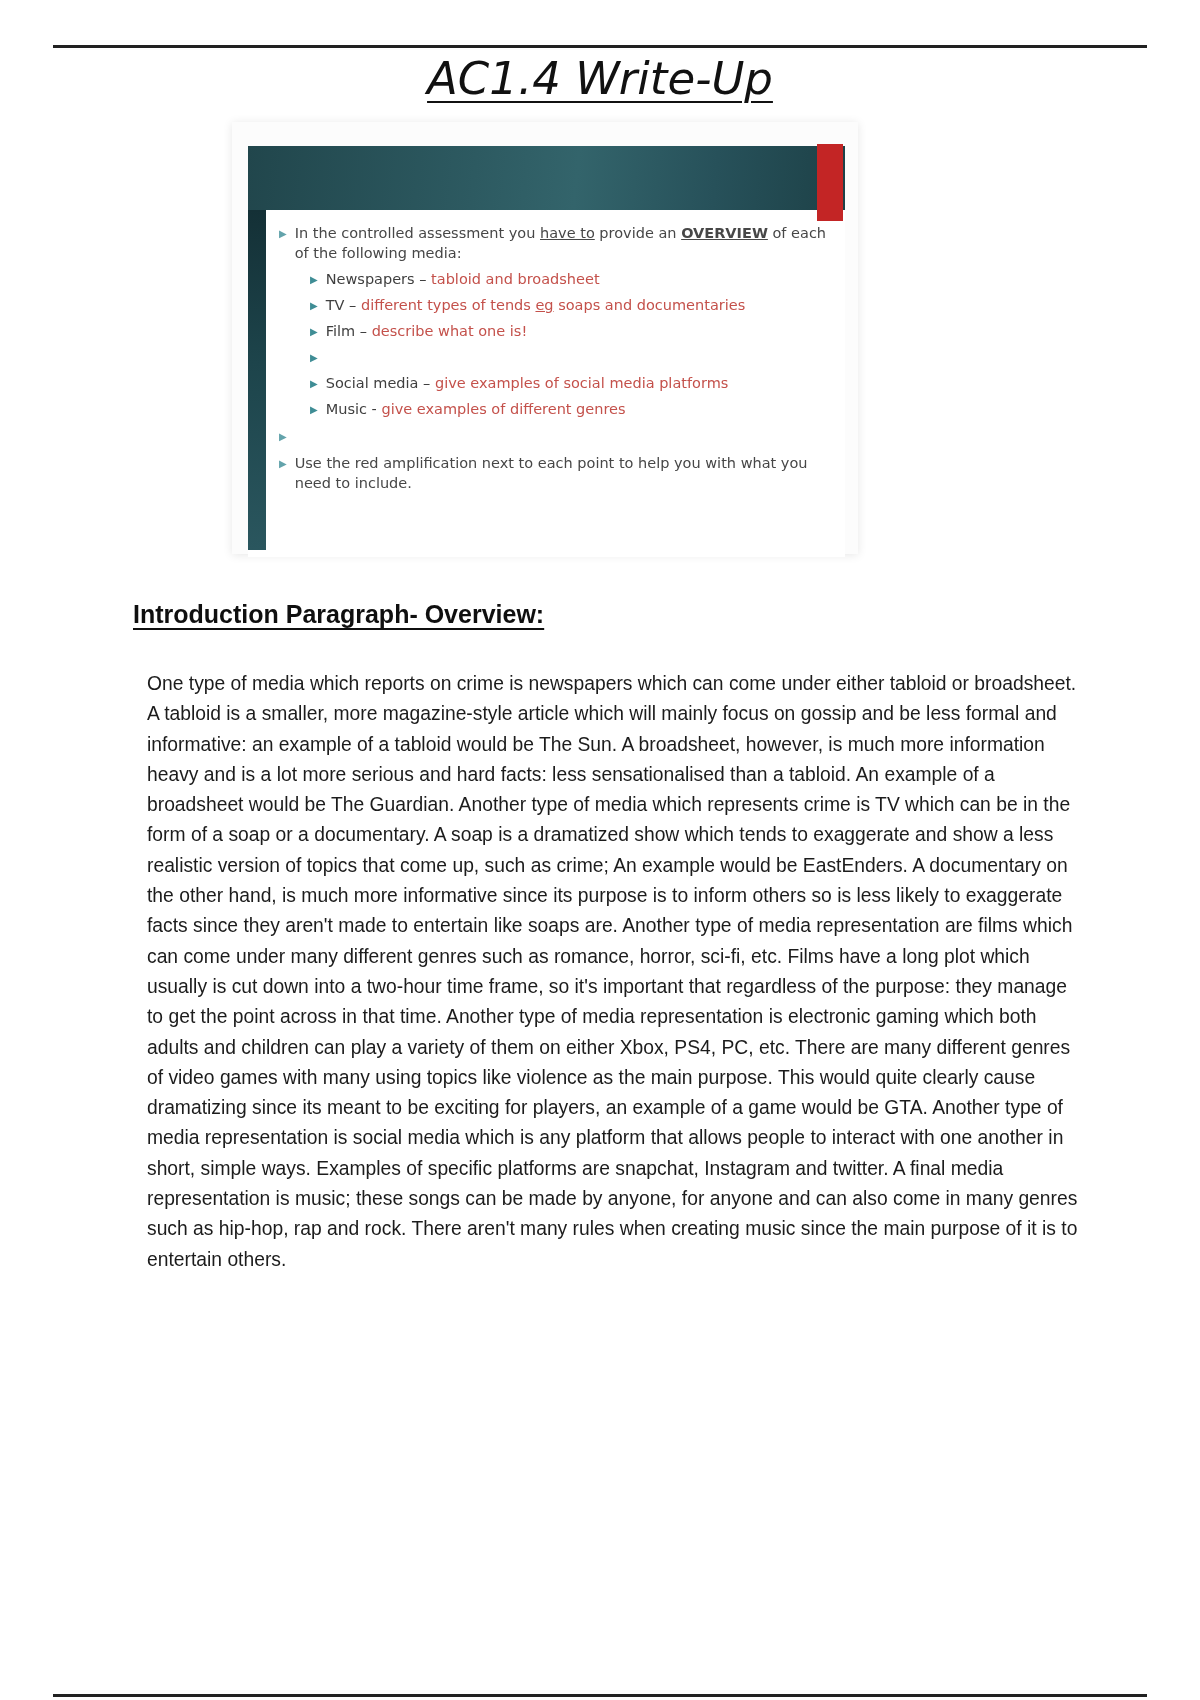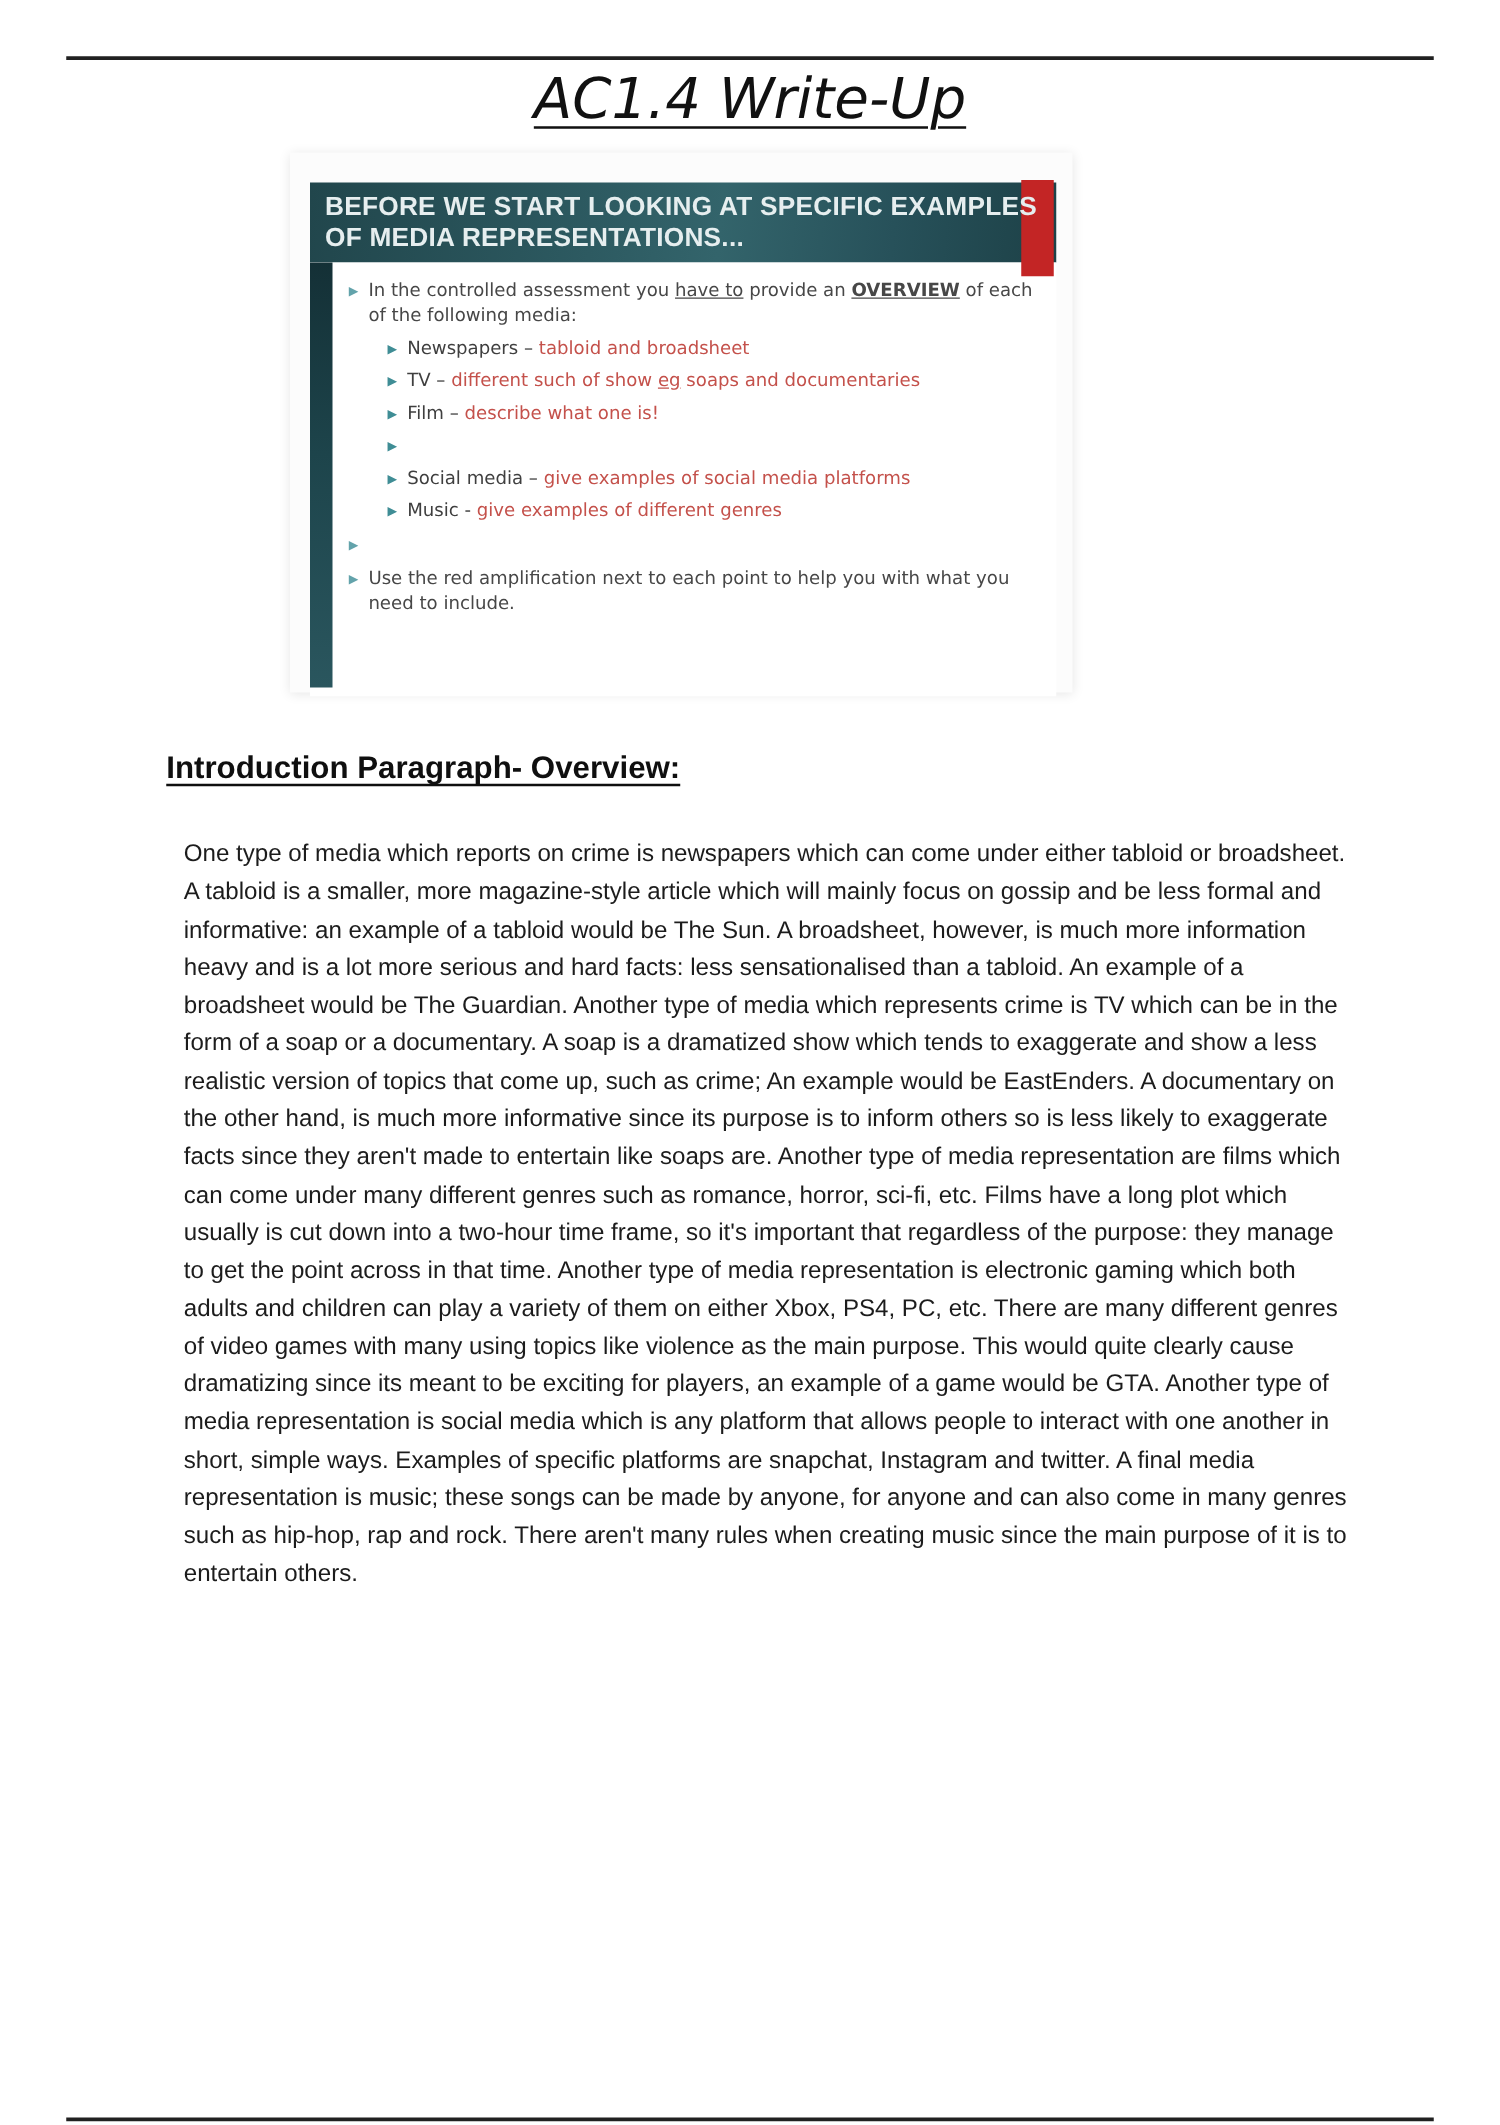--- a/index.html
+++ b/index.html
@@ -97,43 +97,39 @@
 
 <div class="rule rule-top"></div>
 
 <h1 class="doc-title">AC1.4 Write-Up</h1>
 
 <figure class="slide">
   <div class="slide-inner">
 
     <header class="slide-header">
       <div class="red-tab"></div>
-      <div class="slide-header-text">
-        <span>BEFORE WE START LOOKING AT SPECIFIC EXAMPLES</span><br>
-        <span>OF MEDIA REPRESENTATIONS...</span>
-      </div>
     </header>
 
     <div class="slide-body">
       <div class="side-bar"></div>
       <ul class="bullets">
 
         <li class="l1 wrap">
           <span class="arr">▶</span>
           <span class="txt"><span>In the controlled assessment you </span><span class="u">have to</span><span> provide an </span><span class="b u">OVERVIEW</span><span> of each of the following media:</span></span>
         </li>
 
         <li class="l2">
           <span class="arr">▶</span>
           <span class="txt"><span class="label">Newspapers</span><span class="label"> – </span><span class="red">tabloid and broadsheet</span><span class="red u"></span><span class="red"></span></span>
         </li>
 
         <li class="l2">
           <span class="arr">▶</span>
-          <span class="txt"><span class="label">TV</span><span class="label"> – </span><span class="red">different such of show </span><span class="red u">eg</span><span class="red"> soaps and documentaries</span></span>
+          <span class="txt"><span class="label">TV</span><span class="label"> – </span><span class="red">different types of tends </span><span class="red u">eg</span><span class="red"> soaps and documentaries</span></span>
         </li>
 
         <li class="l2">
           <span class="arr">▶</span>
           <span class="txt"><span class="label">Film</span><span class="label"> – </span><span class="red">describe what one is!</span><span class="red u"></span><span class="red"></span></span>
         </li>
 
         <li class="l2">
           <span class="arr">▶</span>
         </li>

